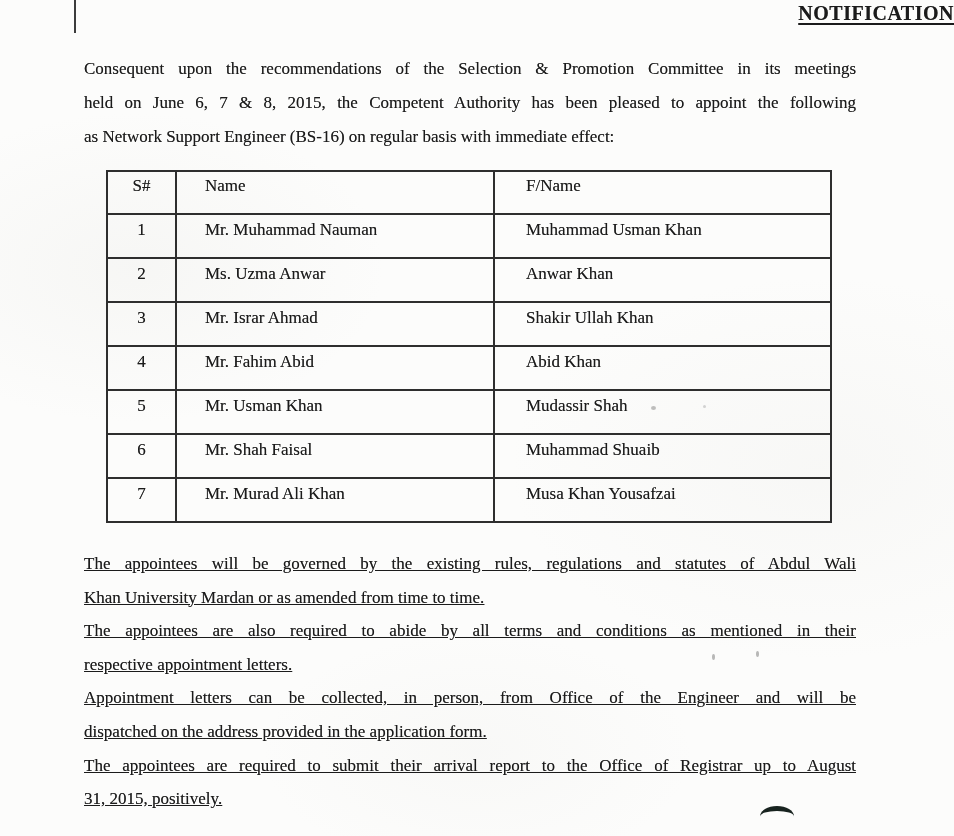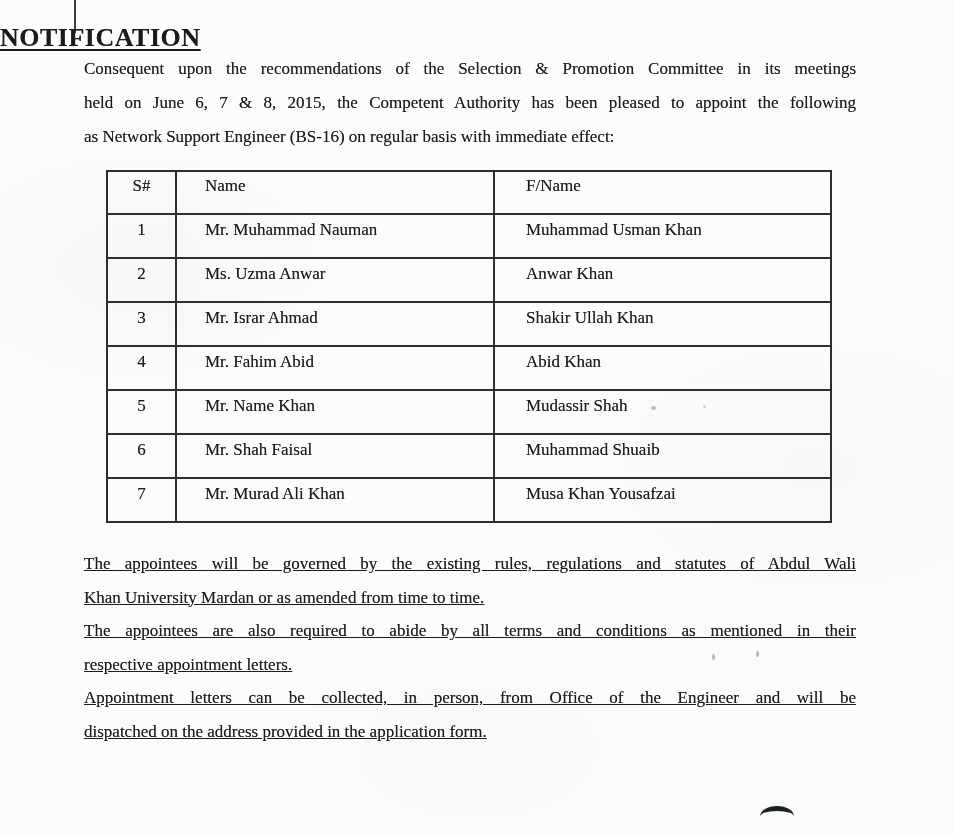--- a/index.html
+++ b/index.html
@@ -17,26 +17,25 @@
       radial-gradient(ellipse 360px 200px at 50% 90%, rgba(216,216,210,0.10), transparent 60%),
       #fcfcfb;
     font-family: "Liberation Serif", "DejaVu Serif", serif;
     color: #1b1b1b;
   }
   .ink { text-shadow: 0 0 0.5px rgba(25,25,25,0.55); }
 
   
   .title {
     position: absolute; top: 2px; left: 0; width: 100%;
-    text-align: left;
-    font-size: 26px; font-weight: bold; letter-spacing: 0.5px;
+    text-align: right;
+    font-size: 20px; font-weight: bold; letter-spacing: 0.5px;
     text-decoration: underline;
     text-decoration-thickness: 2px;
     text-underline-offset: 3px;
-    margin-top: 21px;
   }
 
   
   .intro {
     position: absolute; left: 84px; top: 52px; width: 772px;
     font-size: 17px; line-height: 34px;
   }
   .line { text-align: justify; text-align-last: justify; }
   .line.last { text-align-last: left; }
 
@@ -125,21 +124,21 @@
           <td class="c1">Mr. Israr Ahmad</td>
           <td class="c2">Shakir Ullah Khan</td>
         </tr>
         <tr>
           <td class="c0">4</td>
           <td class="c1">Mr. Fahim Abid</td>
           <td class="c2">Abid Khan</td>
         </tr>
         <tr>
           <td class="c0">5</td>
-          <td class="c1">Mr. Name Khan</td>
+          <td class="c1">Mr. Usman Khan</td>
           <td class="c2">Mudassir Shah</td>
         </tr>
         <tr>
           <td class="c0">6</td>
           <td class="c1">Mr. Shah Faisal</td>
           <td class="c2">Muhammad Shuaib</td>
         </tr>
         <tr>
           <td class="c0">7</td>
           <td class="c1">Mr. Murad Ali Khan</td>
@@ -154,20 +153,24 @@
         <div class="line last">Khan University Mardan or as amended from time to time.</div>
       </div>
       <div class="para">
         <div class="line">The appointees are also required to abide by all terms and conditions as mentioned in their</div>
         <div class="line last">respective appointment letters.</div>
       </div>
       <div class="para">
         <div class="line">Appointment letters can be collected, in person, from Office of the Engineer and will be</div>
         <div class="line last">dispatched on the address provided in the application form.</div>
       </div>
+      <div class="para">
+        <div class="line">The appointees are required to submit their arrival report to the Office of Registrar up to August</div>
+        <div class="line last">31, 2015, positively.</div>
+      </div>
     </div>
 
   <span class="speck s1"></span>
   <span class="speck s2"></span>
   <span class="speck s3"></span>
   <span class="speck s4"></span>
   <div class="arc-mark"></div>
 </div>
 
 </body></html>

